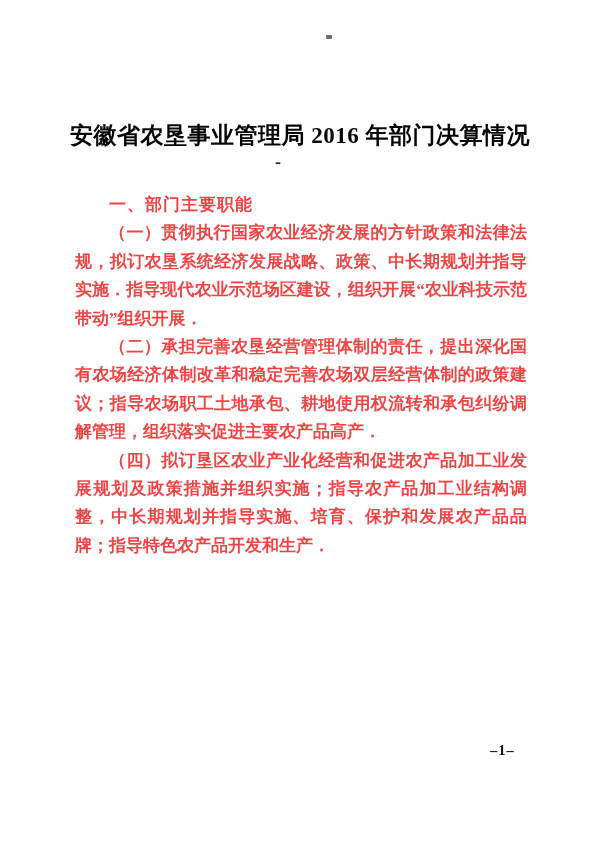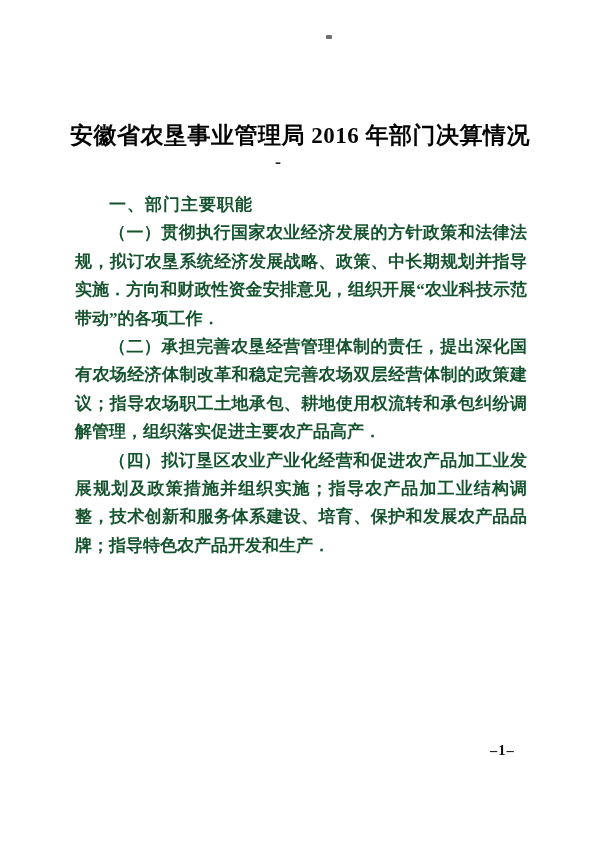--- a/index.html
+++ b/index.html
@@ -52,21 +52,21 @@
   .doc-body {
     position: absolute;
     top: 191px;
     left: 75px;
     width: 452px;
     font-size: 17px;
     line-height: 28.4px;
     font-weight: bold;
     text-align: justify;
     text-justify: inter-ideograph;
-    color: #14532d;
+    color: #ef4444;
   }
   .doc-body p {
     margin: 0;
     padding: 0;
     text-indent: 2em;
   }
   .section-heading {
     font-weight: bold;
     letter-spacing: 1px;
   }
@@ -86,20 +86,20 @@
 <div class="page">
 
   <div class="scan-speck"></div>
 
   <h1 class="doc-title">安徽省农垦事业管理局 2016 年部门决算情况</h1>
 
   <div class="title-mark">-</div>
 
   <div class="doc-body">
     <p class="section-heading">一、部门主要职能</p>
-    <p class="para">（一）贯彻执行国家农业经济发展的方针政策和法律法规，拟订农垦系统经济发展战略、政策、中长期规划并指导实施．方向和财政性资金安排意见，组织开展“农业科技示范带动”的各项工作．</p>
+    <p class="para">（一）贯彻执行国家农业经济发展的方针政策和法律法规，拟订农垦系统经济发展战略、政策、中长期规划并指导实施．指导现代农业示范场区建设，组织开展“农业科技示范带动”组织开展．</p>
     <p class="para">（二）承担完善农垦经营管理体制的责任，提出深化国有农场经济体制改革和稳定完善农场双层经营体制的政策建议；指导农场职工土地承包、耕地使用权流转和承包纠纷调解管理，组织落实促进主要农产品高产．</p>
-    <p class="para">（四）拟订垦区农业产业化经营和促进农产品加工业发展规划及政策措施并组织实施；指导农产品加工业结构调整，技术创新和服务体系建设、培育、保护和发展农产品品牌；指导特色农产品开发和生产．</p>
+    <p class="para">（四）拟订垦区农业产业化经营和促进农产品加工业发展规划及政策措施并组织实施；指导农产品加工业结构调整，中长期规划并指导实施、培育、保护和发展农产品品牌；指导特色农产品开发和生产．</p>
   </div>
 
   <div class="page-number">–1–</div>
 
 </div>
 
 </body></html>

